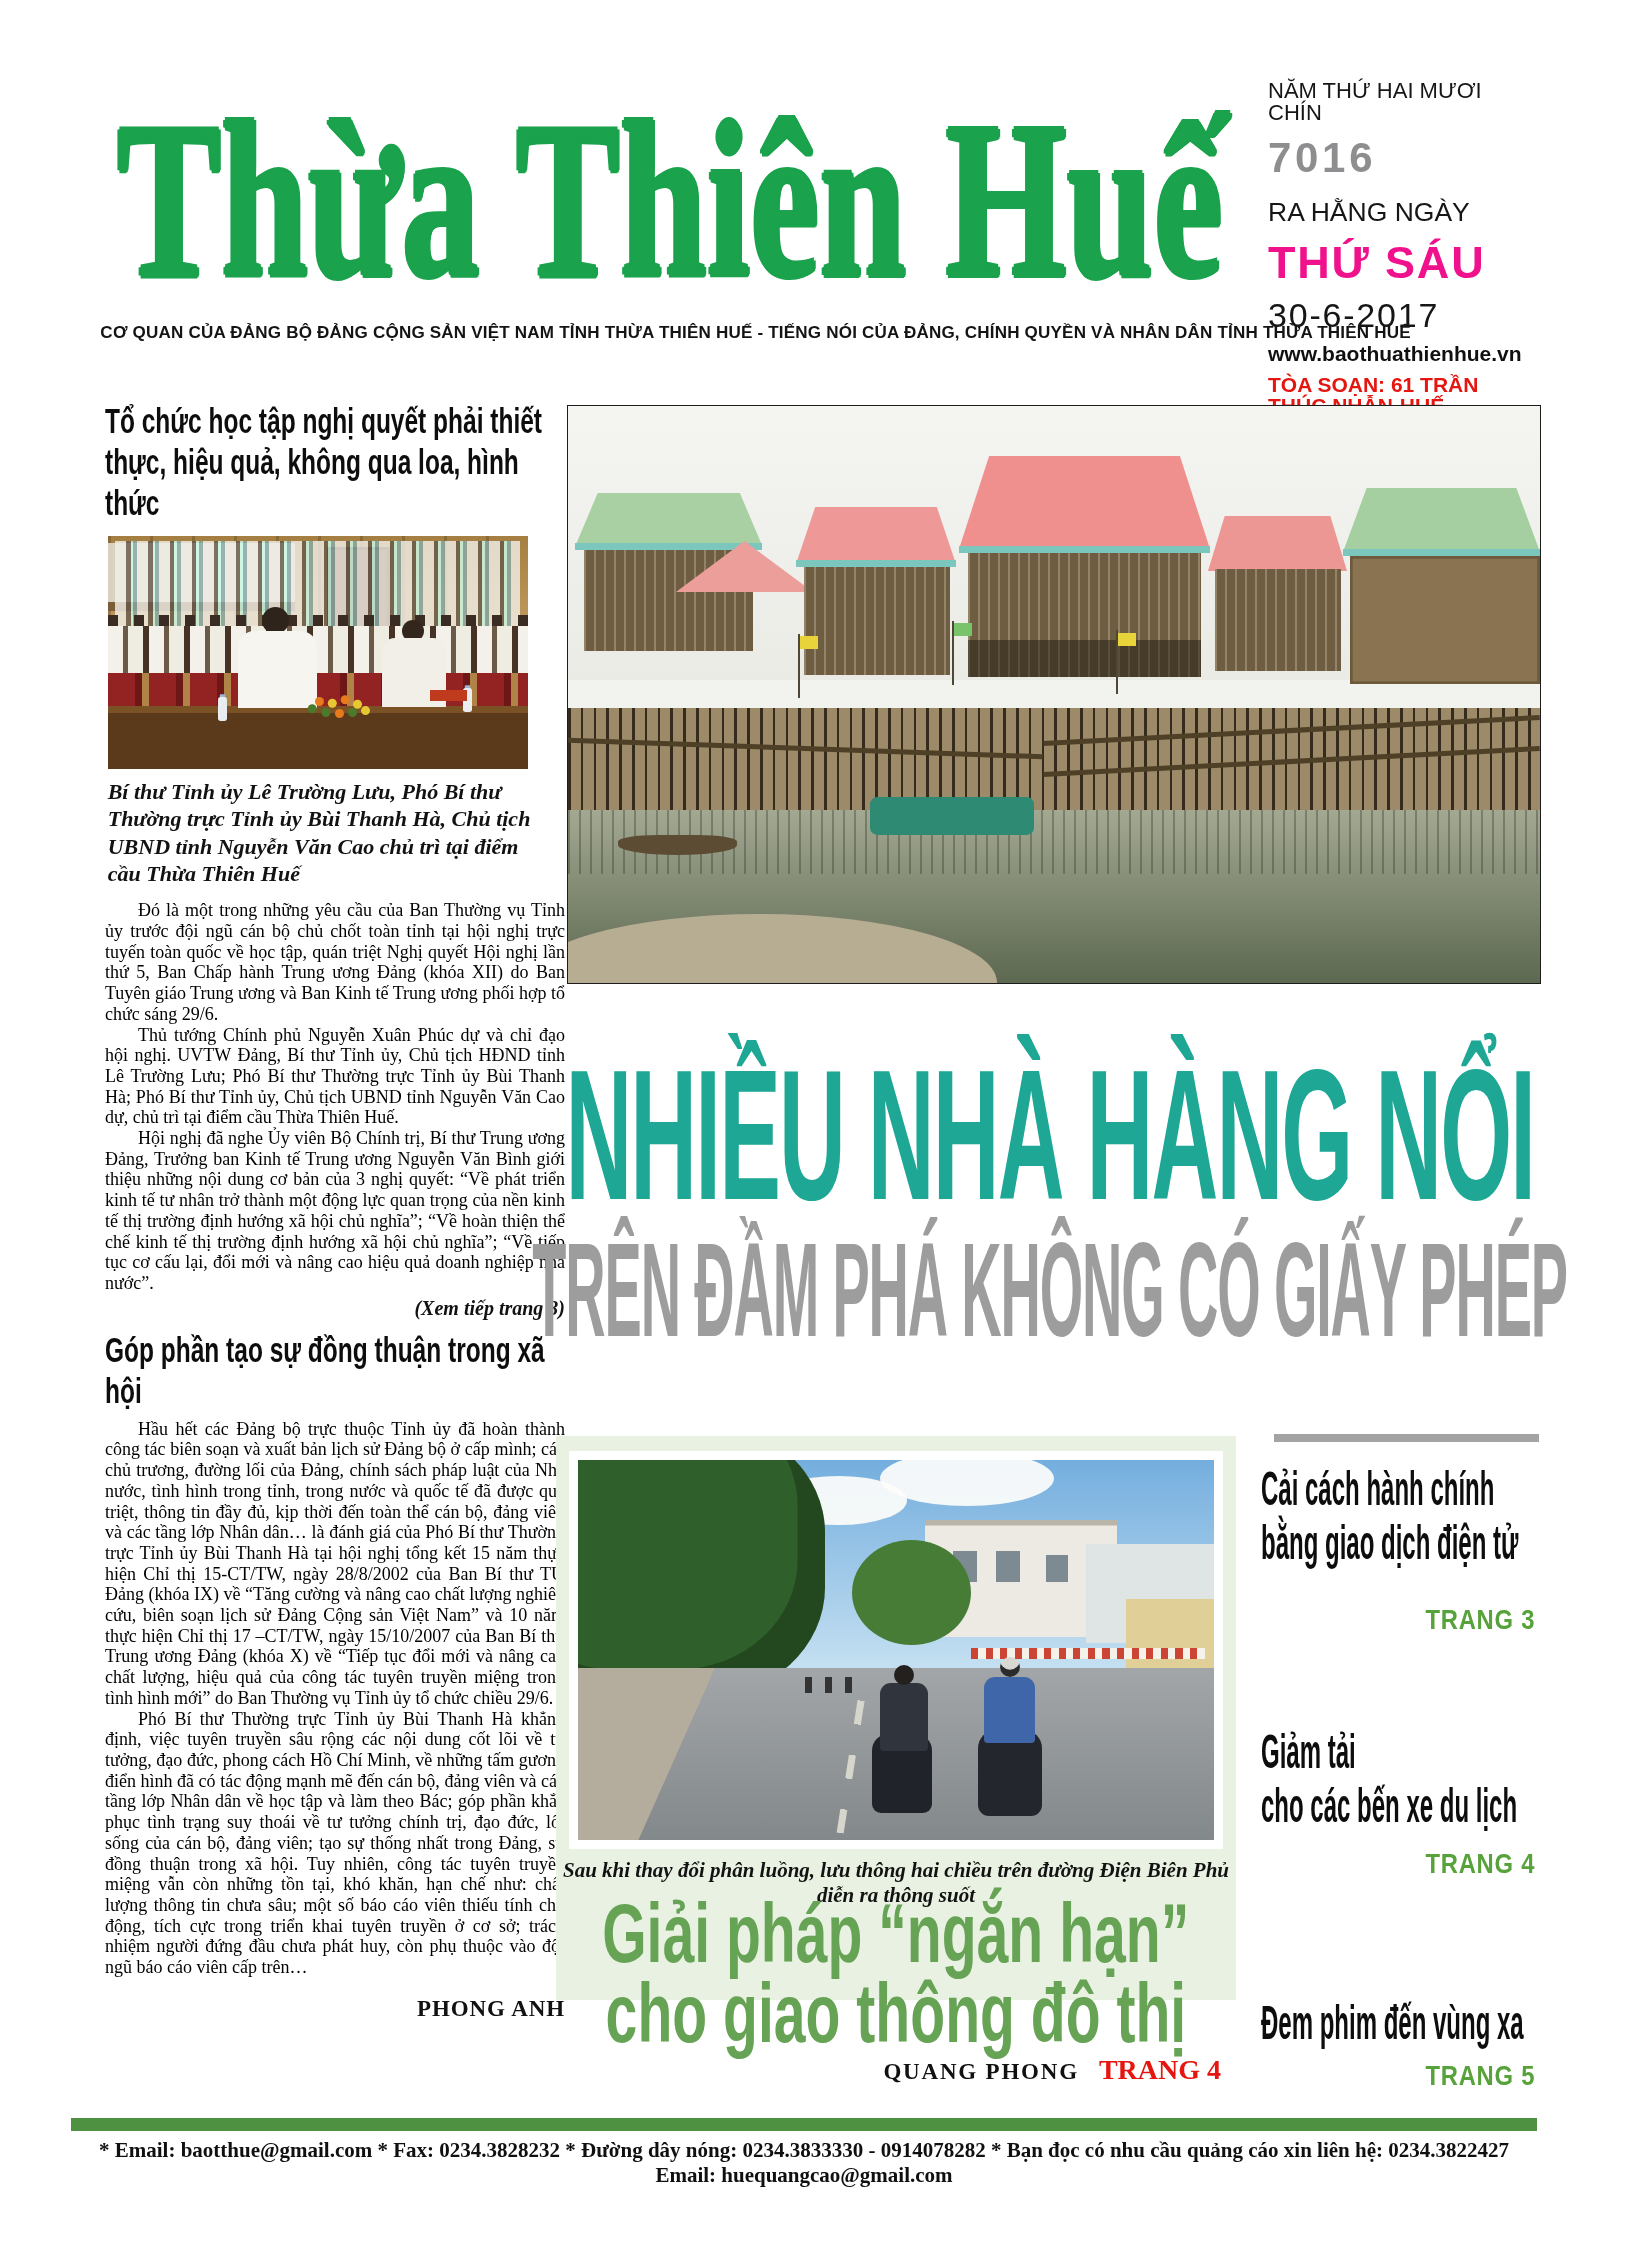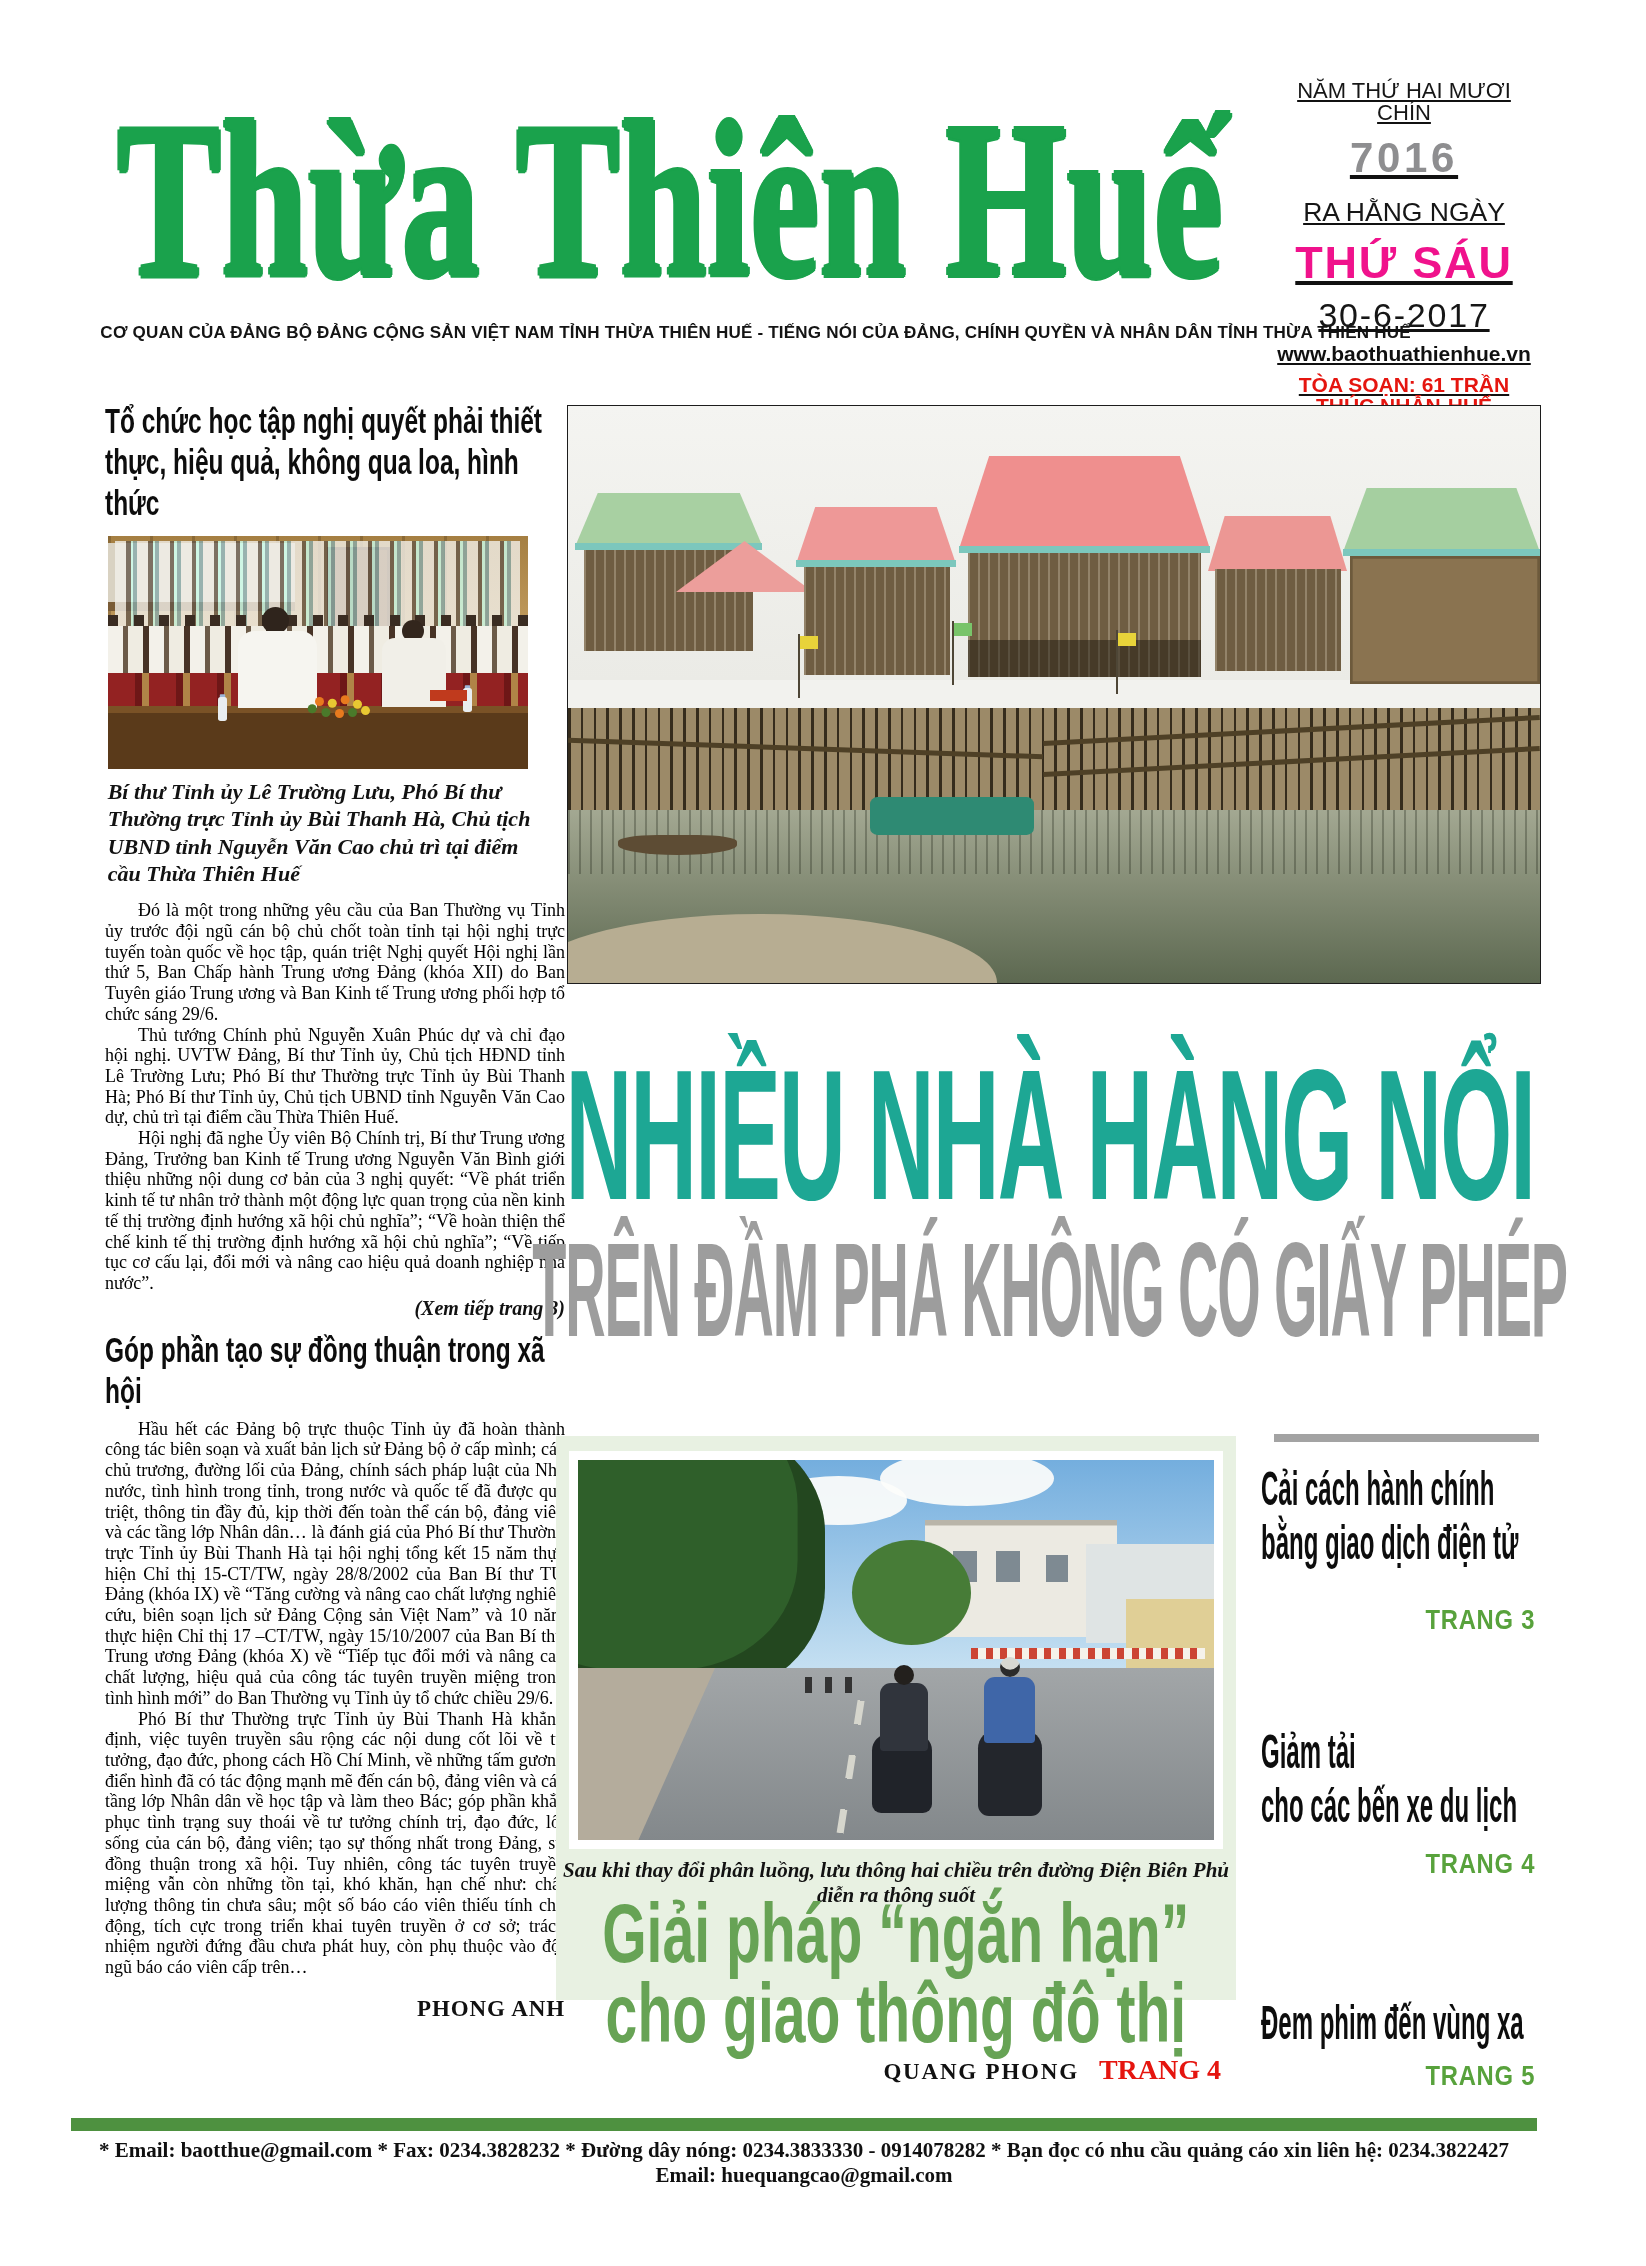--- a/index.html
+++ b/index.html
@@ -8,21 +8,21 @@
   .abs{position:absolute;}
   .sans{font-family:"Liberation Sans",sans-serif;}
   
   #masthead-title{left:117px;top:88px;width:1142px;height:256px;}
   #masthead-title span{display:inline-block;font-size:223px;line-height:1;font-weight:700;
       color:#1aa24c;transform:scaleX(.70);transform-origin:left top;white-space:nowrap;
       text-shadow:2.7px 0 0 #1aa24c,-2.7px 0 0 #1aa24c,0 2.7px 0 #1aa24c,0 -2.7px 0 #1aa24c,1.8px 1.8px 0 #1aa24c;}
   #tagline{left:87px;top:322px;width:1162px;text-align:center;}
   #tagline span{display:inline-block;font-weight:700;font-size:17.4px;white-space:nowrap;
       transform:scaleX(.98);transform-origin:center;color:#141414;letter-spacing:0.2px;}
-  #info{left:1268px;top:80px;width:272px;text-align:center;line-height:1;text-decoration:underline;}
+  #info{left:1268px;top:80px;width:272px;text-align:left;line-height:1;}
   .info-year{font-size:22px;font-weight:400;color:#161616;letter-spacing:0;}
   .info-issue{font-size:42px;font-weight:700;color:#8e8e90;margin-top:12.8px;letter-spacing:3.7px;}
   .info-freq{font-size:26.5px;color:#161616;margin-top:20px;}
   .info-weekday{font-size:45px;font-weight:700;color:#f0128c;margin-top:14.6px;letter-spacing:1.8px;}
   .info-date{font-size:34px;color:#161616;margin-top:12.8px;letter-spacing:1.8px;}
   .info-site{font-size:21px;font-weight:700;color:#101010;margin-top:11px;}
   .info-red1{font-size:21px;font-weight:700;color:#e5150f;margin-top:10px;}
   .info-red2{font-size:24px;font-weight:700;color:#e5150f;margin-top:8.2px;}
   
   #left-col{left:105px;top:400px;width:460px;height:1720px;overflow:hidden;}

